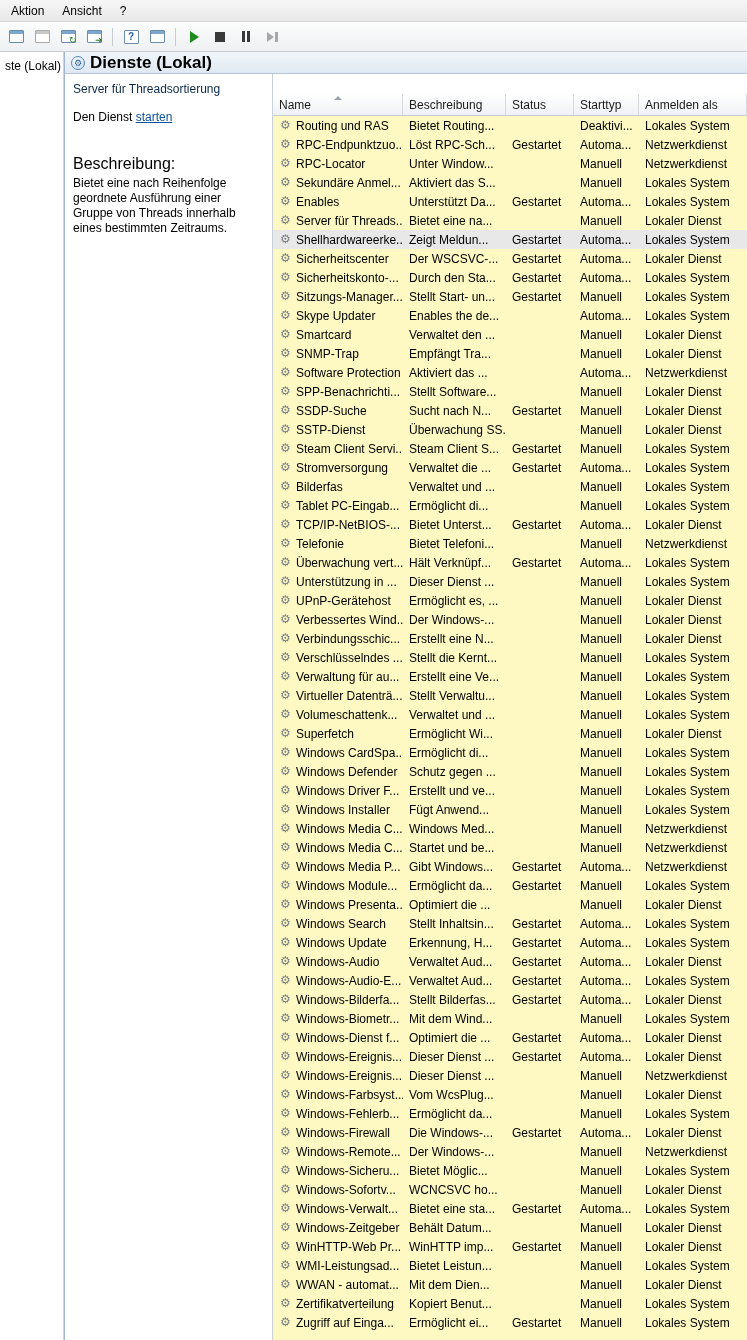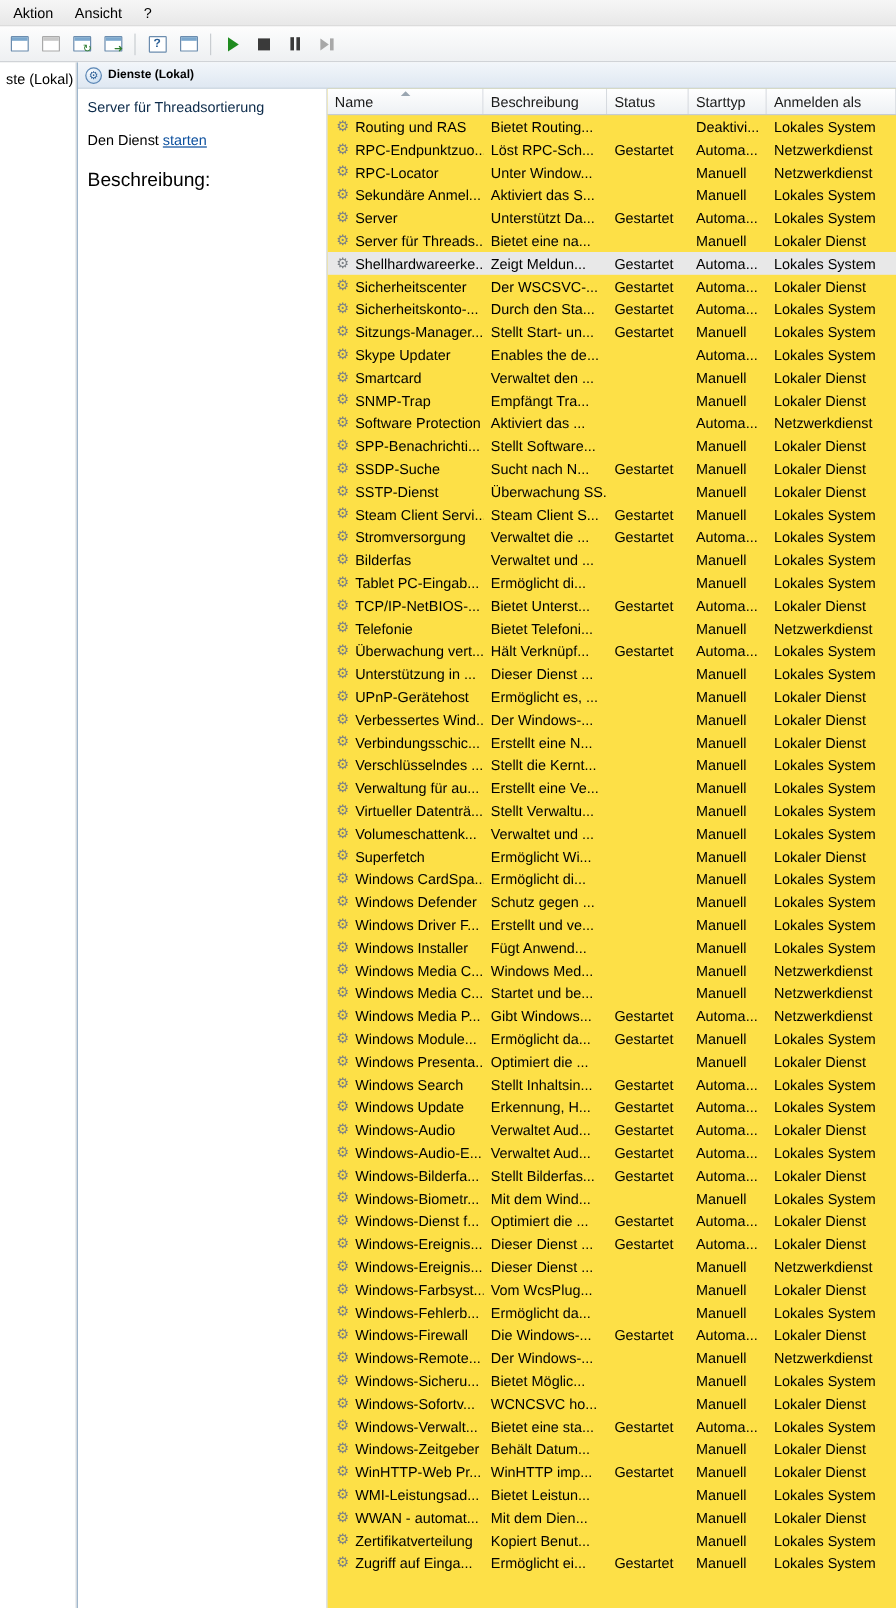--- a/index.html
+++ b/index.html
@@ -101,39 +101,39 @@
     height: 22px; background: linear-gradient(to bottom, #f2f6fa, #dfe8f2);
     border-bottom: 1px solid #b8c7d6; display: flex; align-items: center;
     padding-left: 6px; gap: 5px;
   }
   .pane-header .glyph {
     width: 14px; height: 14px; border-radius: 50%; border: 1px solid #5a86b5;
     background: radial-gradient(circle at 35% 30%, #ffffff, #bdd6ee);
     display: flex; align-items: center; justify-content: center;
     font-size: 9px; color: #2b5f96;
   }
-  .pane-header .ttl { font-weight: bold; font-size: 10px; color: #000; }
+  .pane-header .ttl { font-weight: bold; font-size: 17px; color: #000; }
 
   .pane-body { display: flex; height: calc(100% - 22px); }
 
   
   .desc {
     width: 208px; padding: 8px 10px 0 8px; background: #ffffff;
     border-right: 1px solid #c8cfd6;
   }
   .desc h2 {
     margin: 0 0 14px 0; font-size: 12px; font-weight: normal; color: #0b2a4a;
   }
-  .desc .action { font-size: 12px; margin-bottom: 18px; }
+  .desc .action { font-size: 12px; margin-bottom: 31px; }
   .desc .action a { color: #0b4f9e; text-decoration: underline; cursor: pointer; }
   .desc .dtitle { font-size: 16px; margin-bottom: 3px; }
   .desc .dtext { font-size: 12px; line-height: 15px; }
 
   
-  .listwrap { flex: 1; background: #fde047; position: relative; overflow: hidden; }
+  .listwrap { flex: 1; background: #fef9c3; position: relative; overflow: hidden; margin-top: 20px; }
 
   .lv-head {
     display: flex; height: 22px; background: linear-gradient(to bottom, #ffffff, #eef1f4);
     border-bottom: 1px solid #c6ccd2; position: relative;
   }
   .lv-head .col {
     border-right: 1px solid #d6dadf; font-size: 12px; color: #1a1a1a;
     display: flex; align-items: center; padding-left: 6px; position: relative;
     white-space: nowrap; overflow: hidden;
     background: linear-gradient(to bottom, #ffffff, #eef1f4);
@@ -240,20 +240,21 @@
       </div>
 
       <div class="pane-body">
 
         <div class="desc">
           <h2>Server für Threadsortierung</h2>
           <div class="action">
             <span>Den Dienst </span><a>starten</a>
           </div>
           <div class="dtitle">Beschreibung:</div>
+          <div class="dtext">Bietet eine nach Reihenfolge geordnete Ausführung einer Gruppe von Threads innerhalb eines bestimmten Zeitraums.</div>
         </div>
 
         <div class="listwrap">
           <div class="lv-head">
             <div class="col c-name sorted">Name</div>
             <div class="col c-desc">Beschreibung</div>
             <div class="col c-stat">Status</div>
             <div class="col c-start">Starttyp</div>
             <div class="col c-logon">Anmelden als</div>
           </div>
@@ -304,21 +305,21 @@
                 <div class="cell c-desc">Aktiviert das S...</div>
                 <div class="cell c-stat"></div>
                 <div class="cell c-start">Manuell</div>
                 <div class="cell c-logon">Lokales System</div>
               </div>
               <div class="row">
                 <div class="cell name c-name">
                   <span class="svc-ico">
                     <span class="gear">⚙</span>
                   </span>
-                  <span>Server</span>
+                  <span>Enables</span>
                 </div>
                 <div class="cell c-desc">Unterstützt Da...</div>
                 <div class="cell c-stat">Gestartet</div>
                 <div class="cell c-start">Automa...</div>
                 <div class="cell c-logon">Lokales System</div>
               </div>
               <div class="row">
                 <div class="cell name c-name">
                   <span class="svc-ico">
                     <span class="gear">⚙</span>

